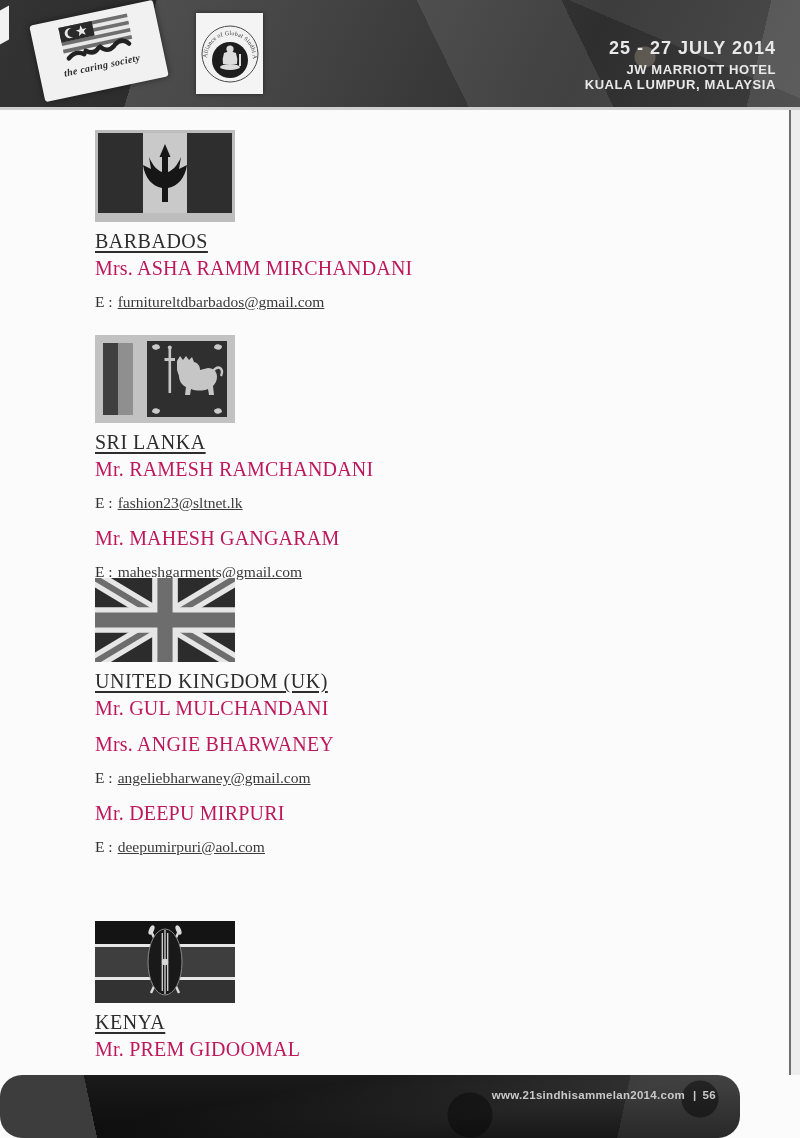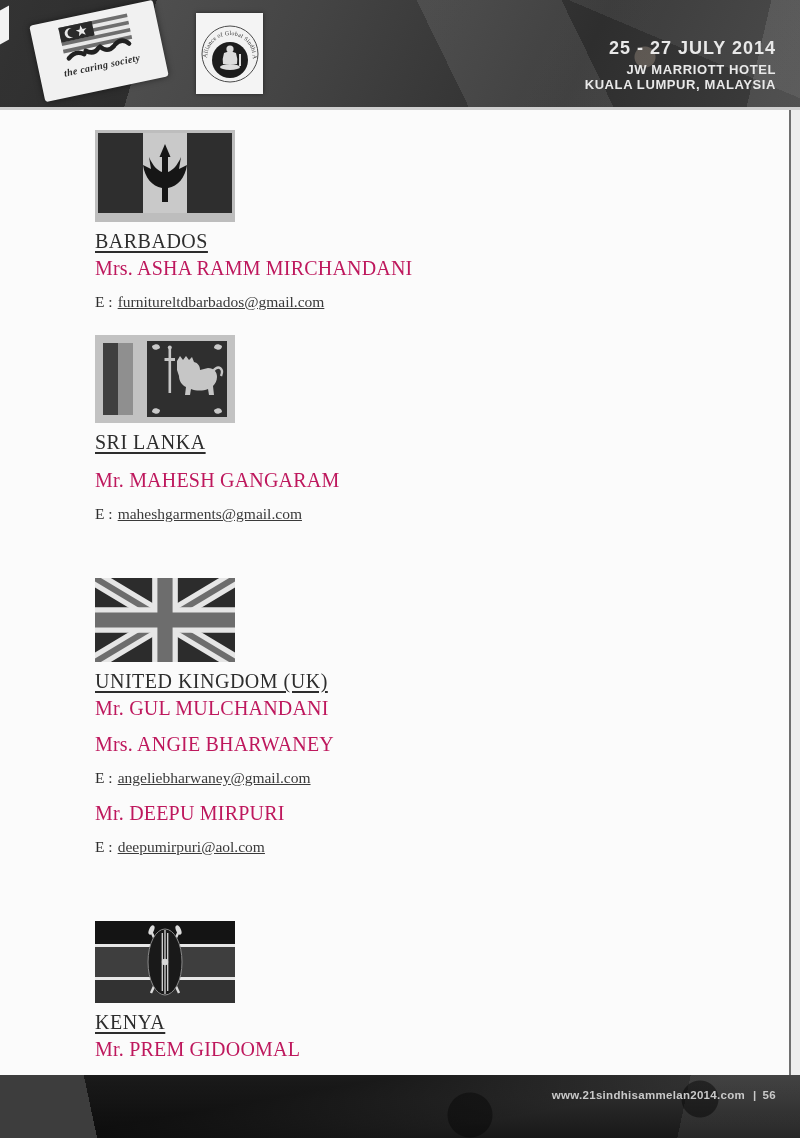--- a/index.html
+++ b/index.html
@@ -54,29 +54,30 @@
     text-decoration:underline;text-underline-offset:3px;
   }
   .contact{margin-top:17px;}
   .contact.first{margin-top:6px;}
   .contact-name{font-size:20px;color:#be185d;line-height:19px;letter-spacing:0.2px;}
   .contact-email{font-size:15.5px;color:#2d2d2d;line-height:19px;margin-top:14px;}
   .contact-email a{color:#3a3a3a;text-decoration:underline;margin-left:5px;cursor:pointer;}
 
   
   .footer{
-    position:absolute;left:0;top:1075px;width:800px;height:63px;
+    position:absolute;left:0;top:1075px;width:740px;height:63px;
     background-color:#222;
     background-image:
       radial-gradient(circle at 700px 24px, rgba(0,0,0,0.45) 0 18px, transparent 19px),
       radial-gradient(circle at 470px 40px, rgba(0,0,0,0.4) 0 22px, transparent 23px),
       linear-gradient(78deg, #3d3d3d 0 95px, transparent 95px),
       linear-gradient(282deg, rgba(255,255,255,0.07) 0 120px, transparent 120px),
       linear-gradient(170deg, rgba(0,0,0,0.5) 35%, transparent 65%),
       linear-gradient(#353535, #181818);
+    border-radius: 22px;
   }
   .footer-text{
     position:absolute;right:24px;top:14px;
     font-family:"Liberation Sans",sans-serif;font-weight:bold;
     font-size:11.5px;color:#c9c9c9;letter-spacing:0.3px;
   }
   .footer-text .sep{margin:0 6px 0 8px;}
 </style>
 </head>
 <body>
@@ -173,20 +174,26 @@
         </g>
         <g>
           <rect x="73.5" y="14" width="2.6" height="44" fill="#c6c6c6"></rect>
           <rect x="69.5" y="23" width="10.5" height="3" fill="#c6c6c6"></rect>
           <circle cx="74.8" cy="12.5" r="2" fill="#c6c6c6"></circle>
           <path fill="#c6c6c6" d="M82 26 l3 -5 3 4 3 -4 3 4 3 -3 2 5 c4 1 6 4 6 8 l8 -2 c6 0 9 4 9 9 c0 4 -2 7 -4 9 l1 9 h-5 l-1 -6 c-5 2 -12 2 -17 0 l-1 6 h-5 l1 -8 c-4 -2 -7 -6 -7 -11 l-2 -6 z"></path>
           <path d="M118 36 c6 -7 11 -2 8 5" stroke="#c6c6c6" stroke-width="2.4" fill="none"></path>
         </g>
       </svg>
       <h2 class="country-name">SRI LANKA</h2>
+      <div class="contact first">
+        <div class="contact-name">Mr. RAMESH RAMCHANDANI</div>
+        <div class="contact-email">
+          <span>E :</span><a>fashion23@sltnet.lk</a>
+        </div>
+      </div>
       <div class="contact">
         <div class="contact-name">Mr. MAHESH GANGARAM</div>
         <div class="contact-email">
           <span>E :</span><a>maheshgarments@gmail.com</a>
         </div>
       </div>
     </section>
 
     <section class="country-section" style="top:468px">
       <svg class="flag-box" width="140" height="84" viewBox="0 0 60 36">

